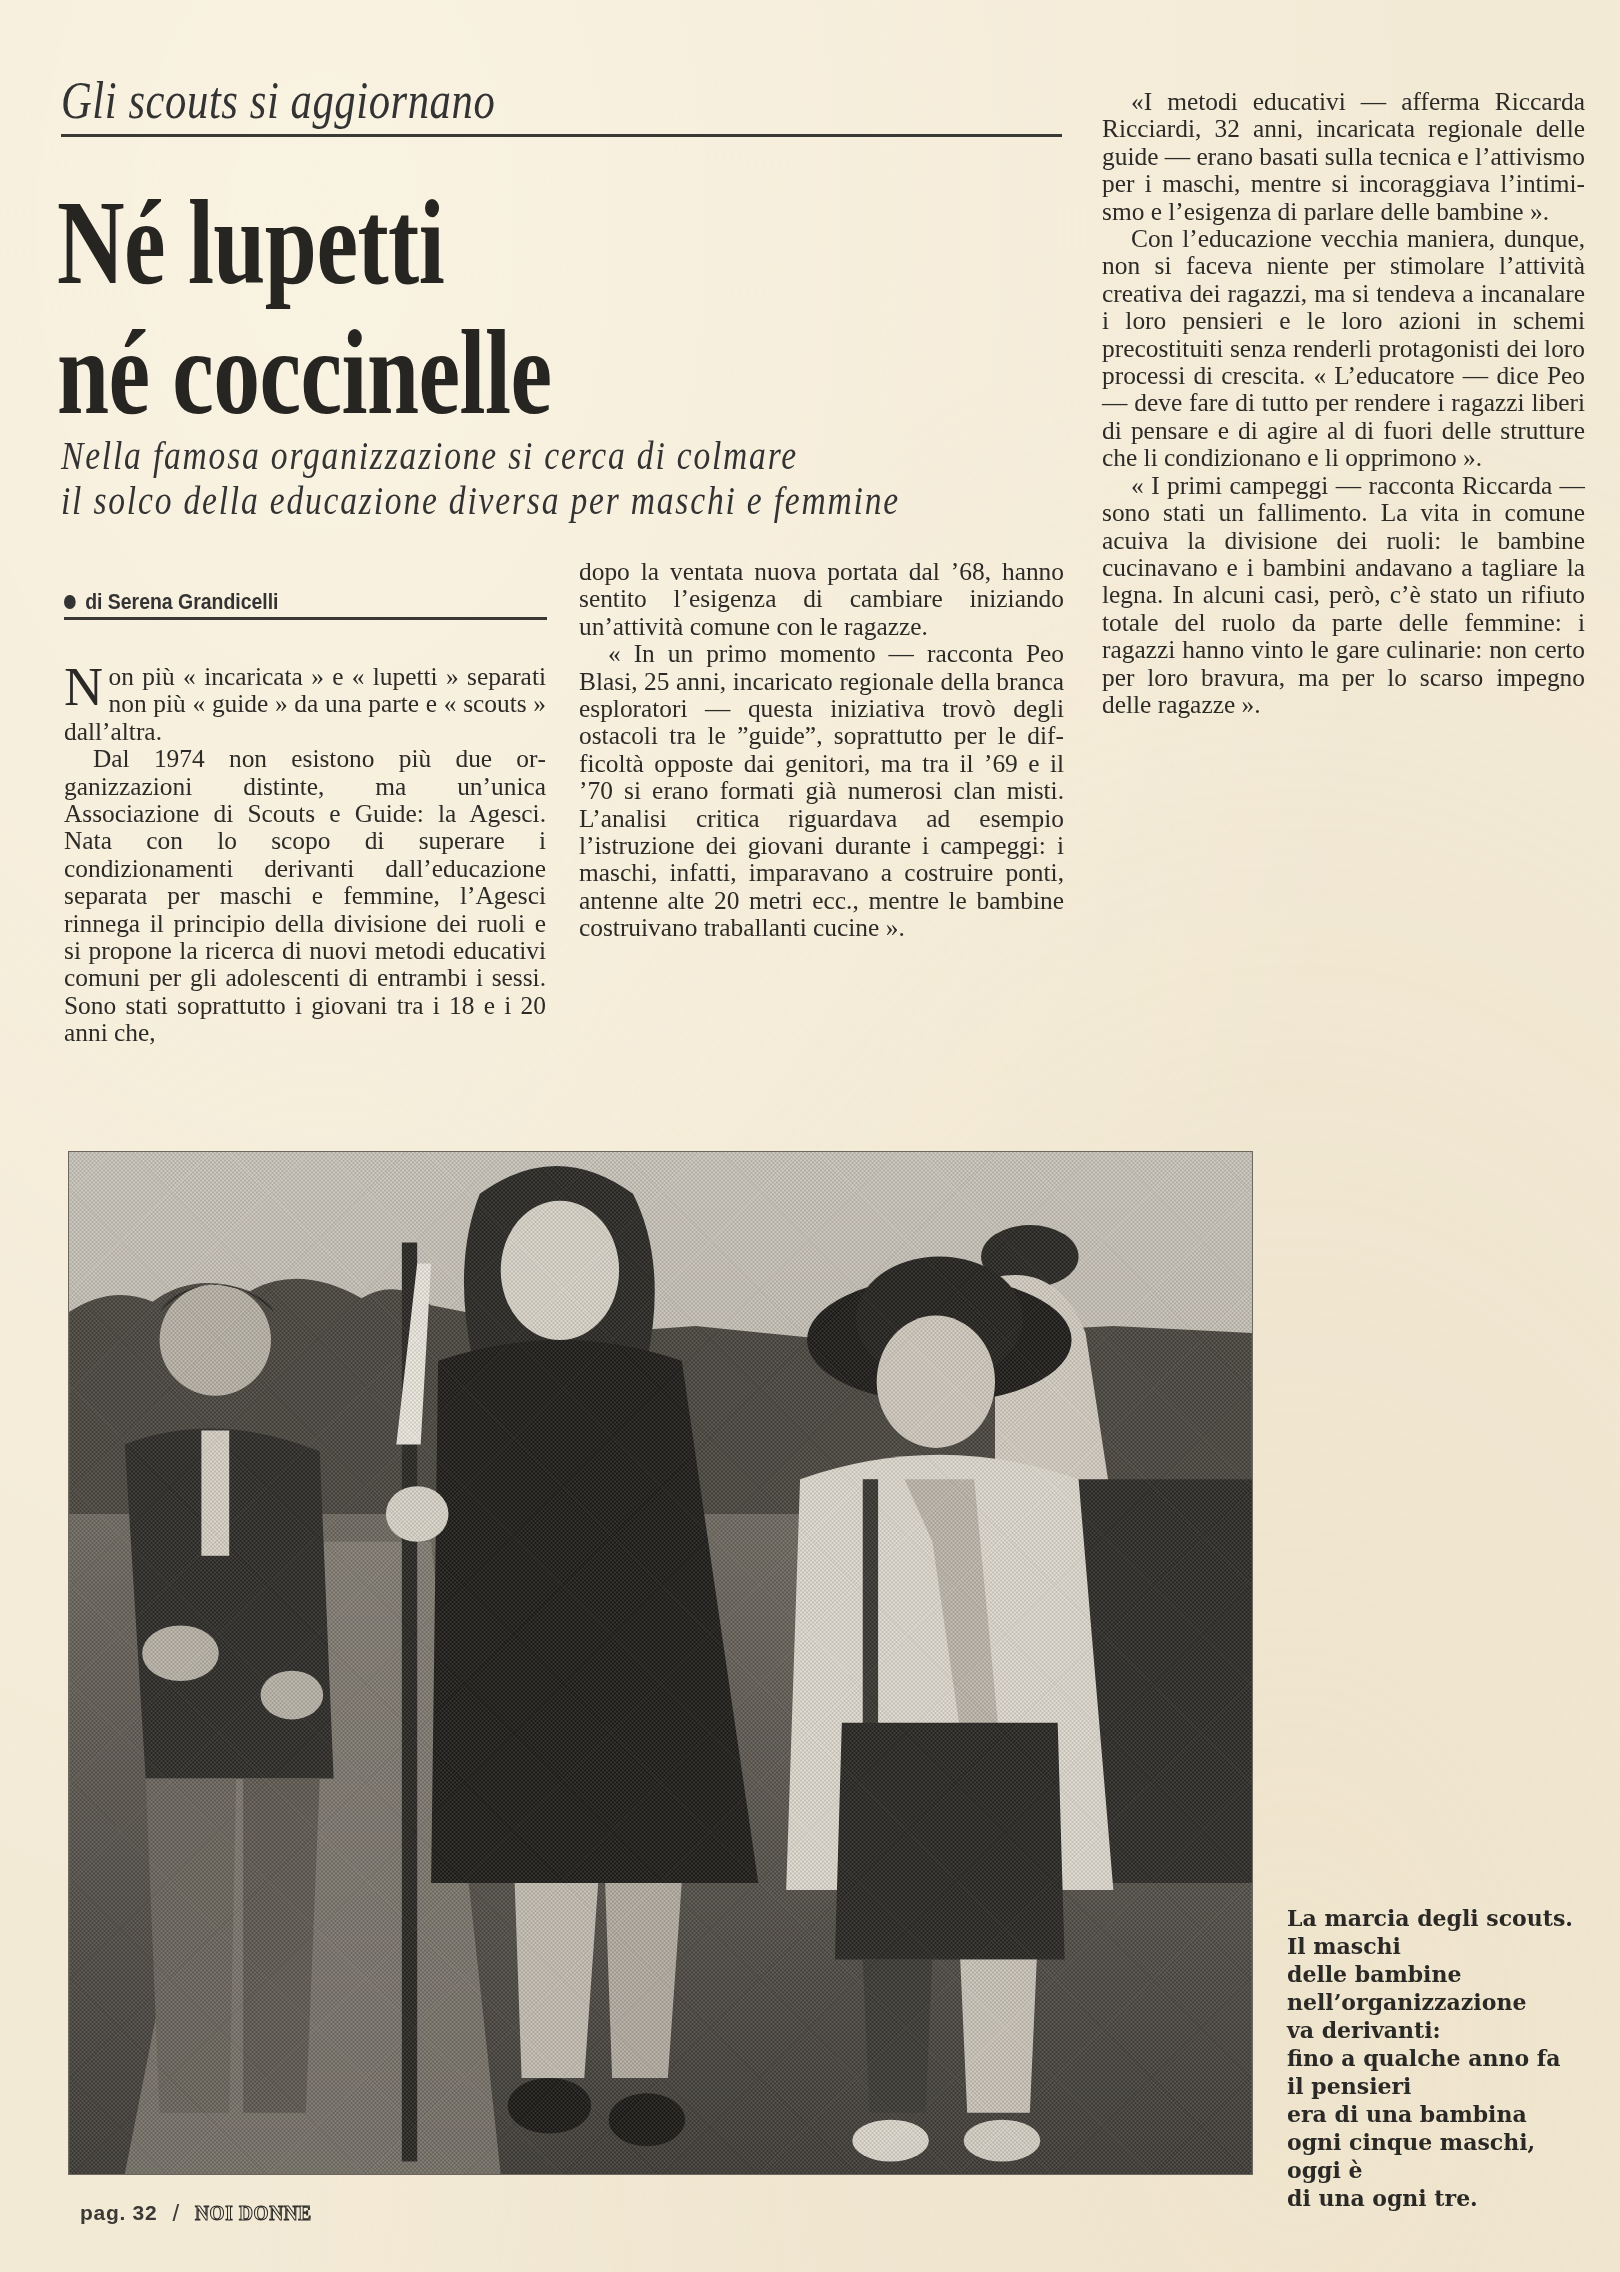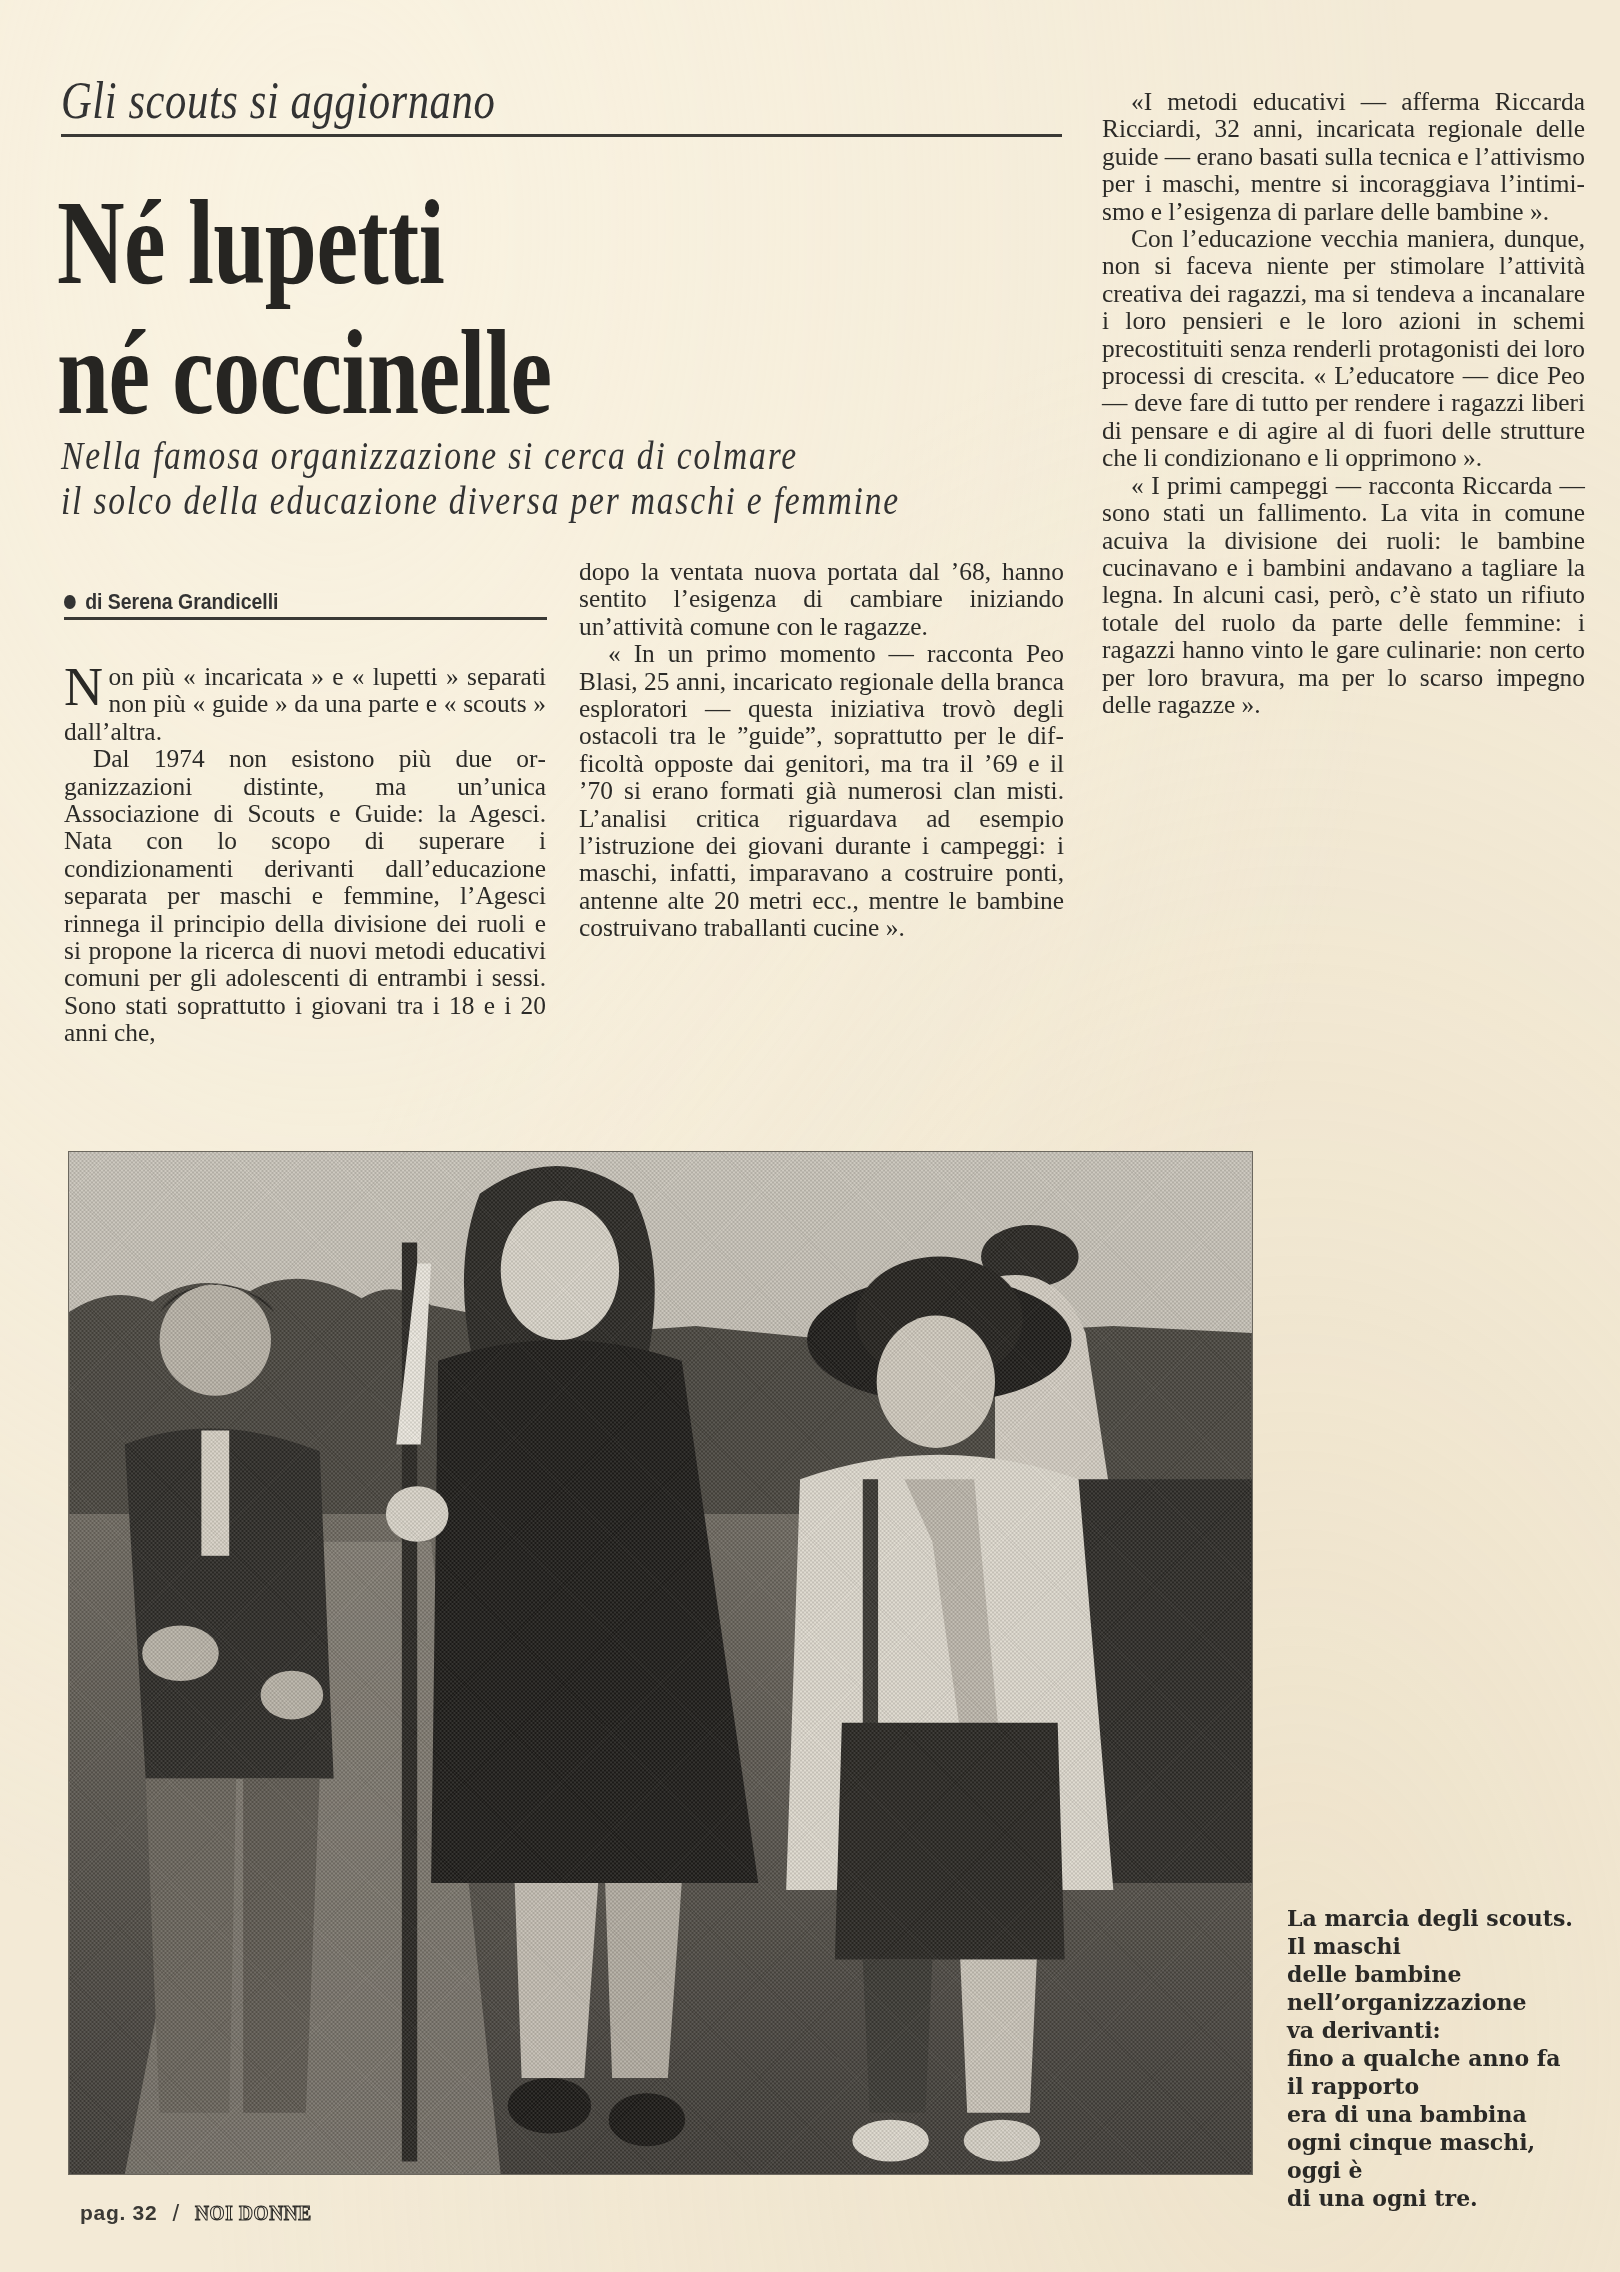--- a/index.html
+++ b/index.html
@@ -209,21 +209,21 @@
   <div class="halftone"></div>
 </div>
 
 <div class="abs caption">
   <div>La marcia degli scouts.</div>
   <div>Il maschi</div>
   <div>delle bambine</div>
   <div>nell’organizzazione</div>
   <div>va derivanti:</div>
   <div>fino a qualche anno fa</div>
-  <div>il rapporto</div>
+  <div>il pensieri</div>
   <div>era di una bambina</div>
   <div>ogni cinque maschi,</div>
   <div>oggi è</div>
   <div>di una ogni tre.</div>
 </div>
 
 <div class="abs footer">
   <span class="page-num">pag. 32</span>
   <span class="slash">/</span>
   <span class="mag-name">NOI DONNE</span>

